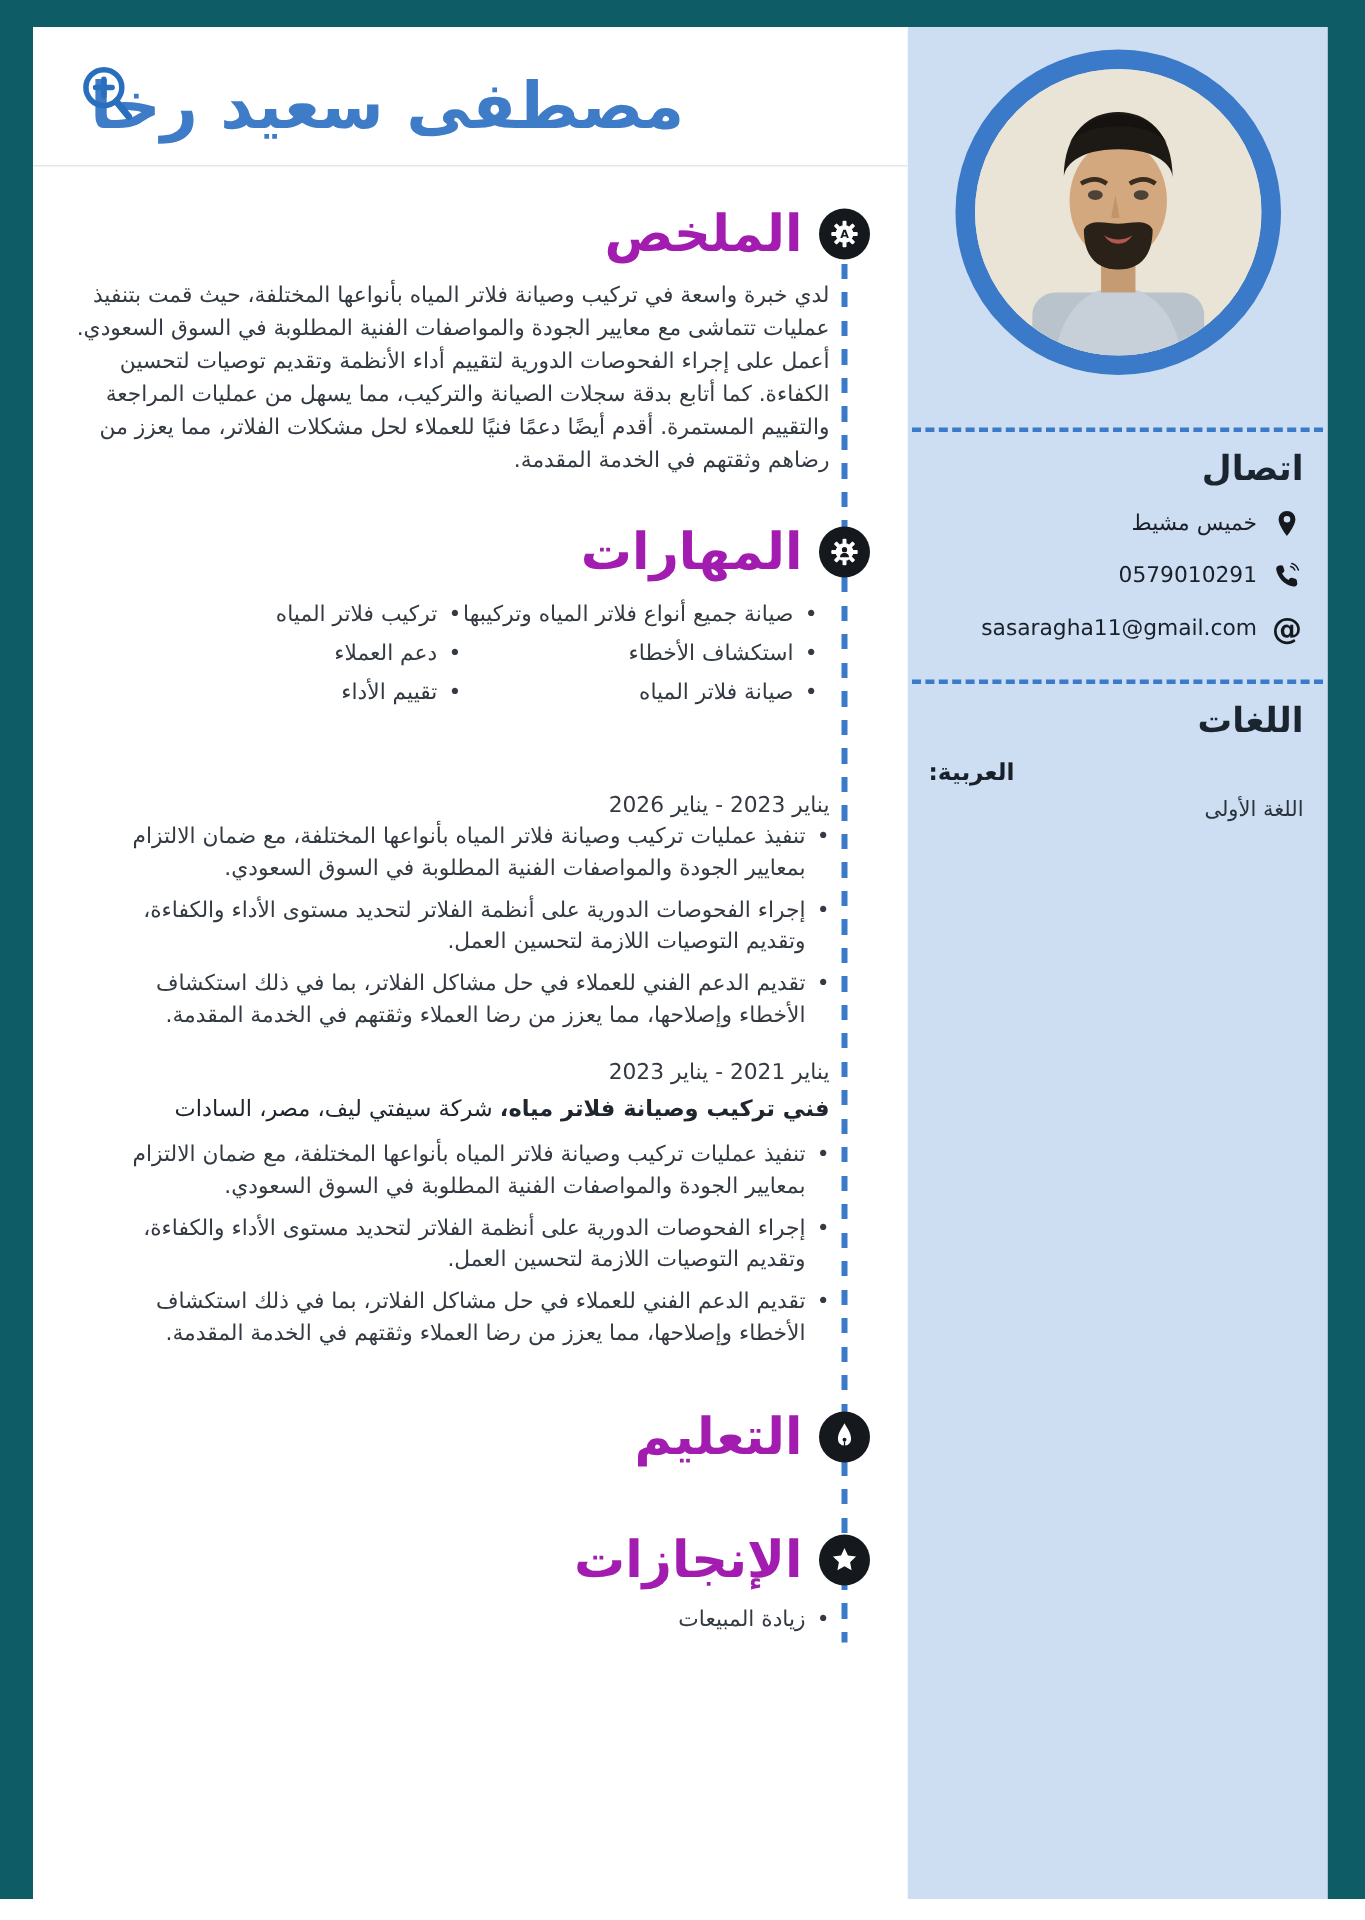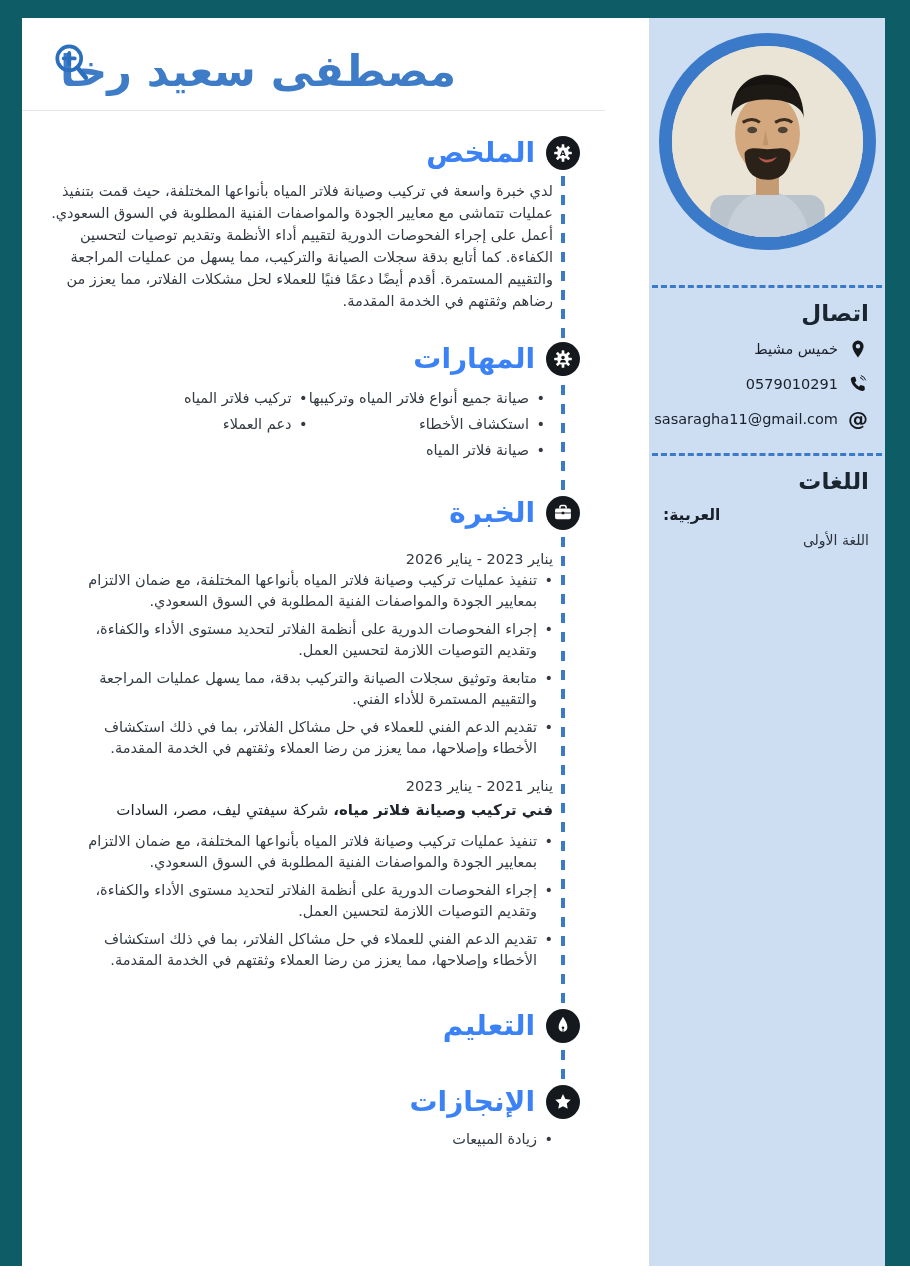--- a/index.html
+++ b/index.html
@@ -6,21 +6,21 @@
   html,body { background:#fff; }
   body { font-family:"DejaVu Sans", sans-serif; }
   .page { position:relative; width:910px; height:1280px; background:#ffffff; overflow:hidden; margin:0 auto; direction:rtl; }
 
   
   .frame-top  { position:absolute; top:0; left:0; right:0; height:18px; background:#0e5d66; }
   .frame-left { position:absolute; top:0; left:0; width:22px; bottom:14px; background:#0e5d66; }
   .frame-right{ position:absolute; top:0; right:0; width:25px; bottom:14px; background:#0e5d66; }
 
   
-  .sidebar { position:absolute; top:18px; right:25px; width:236px; bottom:14px; background:#cdddf2; }
+  .sidebar { position:absolute; top:18px; right:25px; width:280px; bottom:14px; background:#cdddf2; }
   .photo-wrap { width:217px; height:217px; margin:15px auto 0 auto; border-radius:50%;
                 border:13px solid #3b79c9; overflow:hidden; background:#e9e4d6; }
   .photo-wrap svg { display:block; width:100%; height:100%; }
   .hdash { height:0; border-top:3px dashed #3b79c9; margin:0 3px; }
   .hdash.first { margin-top:35px; }
   .side-section { padding:12px 16px 10px 14px; }
   .side-heading { font-size:23px; font-weight:bold; color:#1b2530; text-align:right; margin-bottom:12px; }
   .contact-row { display:flex; align-items:center; gap:9px; justify-content:flex-start; margin-bottom:13px; color:#19202a; font-size:14.5px; }
   .contact-row .cicon { width:22px; height:22px; flex:0 0 auto; display:flex; align-items:center; justify-content:center; }
   .contact-row .cicon svg { width:20px; height:20px; }
@@ -37,21 +37,21 @@
   .head-rule { border-bottom:1px solid #e4e6e9; margin-top:12px; }
 
   .vdash { position:absolute; top:139px; right:40px; width:4px; height:938px;
            background:repeating-linear-gradient(to bottom, #3b79c9 0 10px, transparent 10px 19px); }
 
   .section { position:relative; }
   .section-header { display:flex; align-items:center; gap:11px; padding-right:25px; position:relative; z-index:2; }
   .sec-icon { width:34px; height:34px; border-radius:50%; background:#15191d; flex:0 0 auto;
               display:flex; align-items:center; justify-content:center; }
   .sec-icon svg { width:22px; height:22px; }
-  .sec-title { font-size:28px; font-weight:bold; color:#3b82f6; }
+  .sec-title { font-size:34px; font-weight:bold; color:#a21caf; }
 
   .sec-body { padding:10px 52px 0 20px; color:#333a42; font-size:14.5px; line-height:22px; text-align:right; }
 
   .mt-summary { margin-top:25px; }
   .mt-skills  { margin-top:30px;padding-left:28px; }
   .mt-exp     { margin-top:30px; }
   .mt-edu     { margin-top:38px; }
   .mt-ach     { margin-top:42px; }
 
   .skills-cols { display:flex; padding:12px 60px 0 20px; }
@@ -197,44 +197,33 @@
       </div>
       <div class="skills-cols">
         <ul class="plain-list skills-col">
           <li>صيانة جميع أنواع فلاتر المياه وتركيبها</li>
           <li>استكشاف الأخطاء</li>
           <li>صيانة فلاتر المياه</li>
         </ul>
         <ul class="plain-list skills-col">
           <li>تركيب فلاتر المياه</li>
           <li>دعم العملاء</li>
+          <li>تقييم الأداء</li>
         </ul>
       </div>
     </section>
 
     <section class="section mt-exp">
-      <div class="section-header">
-        <span class="sec-icon">
-          <svg viewBox="0 0 100 100">
-            <path d="M36 30 v-6 a8 8 0 0 1 8 -8 h12 a8 8 0 0 1 8 8 v6" fill="none" stroke="#ffffff" stroke-width="7"></path>
-            <rect x="14" y="30" width="72" height="48" rx="8" fill="#ffffff"></rect>
-            <rect x="14" y="48" width="72" height="4" fill="#15191d"></rect>
-            <rect x="44" y="44" width="12" height="12" rx="2" fill="#15191d"></rect>
-          </svg>
-        </span>
-        <h2 class="sec-title">الخبرة</h2>
-      </div>
 
       <div class="sec-body">
         <div class="job">
           <div class="job-dates">يناير 2023 - يناير 2026</div>
           <ul class="plain-list job-bullets">
             <li>تنفيذ عمليات تركيب وصيانة فلاتر المياه بأنواعها المختلفة، مع ضمان الالتزام بمعايير الجودة والمواصفات الفنية المطلوبة في السوق السعودي.</li>
             <li>إجراء الفحوصات الدورية على أنظمة الفلاتر لتحديد مستوى الأداء والكفاءة، وتقديم التوصيات اللازمة لتحسين العمل.</li>
-            <li>متابعة وتوثيق سجلات الصيانة والتركيب بدقة، مما يسهل عمليات المراجعة والتقييم المستمرة للأداء الفني.</li>
             <li>تقديم الدعم الفني للعملاء في حل مشاكل الفلاتر، بما في ذلك استكشاف الأخطاء وإصلاحها، مما يعزز من رضا العملاء وثقتهم في الخدمة المقدمة.</li>
           </ul>
         </div>
 
         <div class="job">
           <div class="job-dates">يناير 2021 - يناير 2023</div>
           <div class="job-roleline">
             <span class="job-role">فني تركيب وصيانة فلاتر مياه،</span><span> شركة سيفتي ليف، مصر، السادات</span>
           </div>
           <ul class="plain-list job-bullets">

